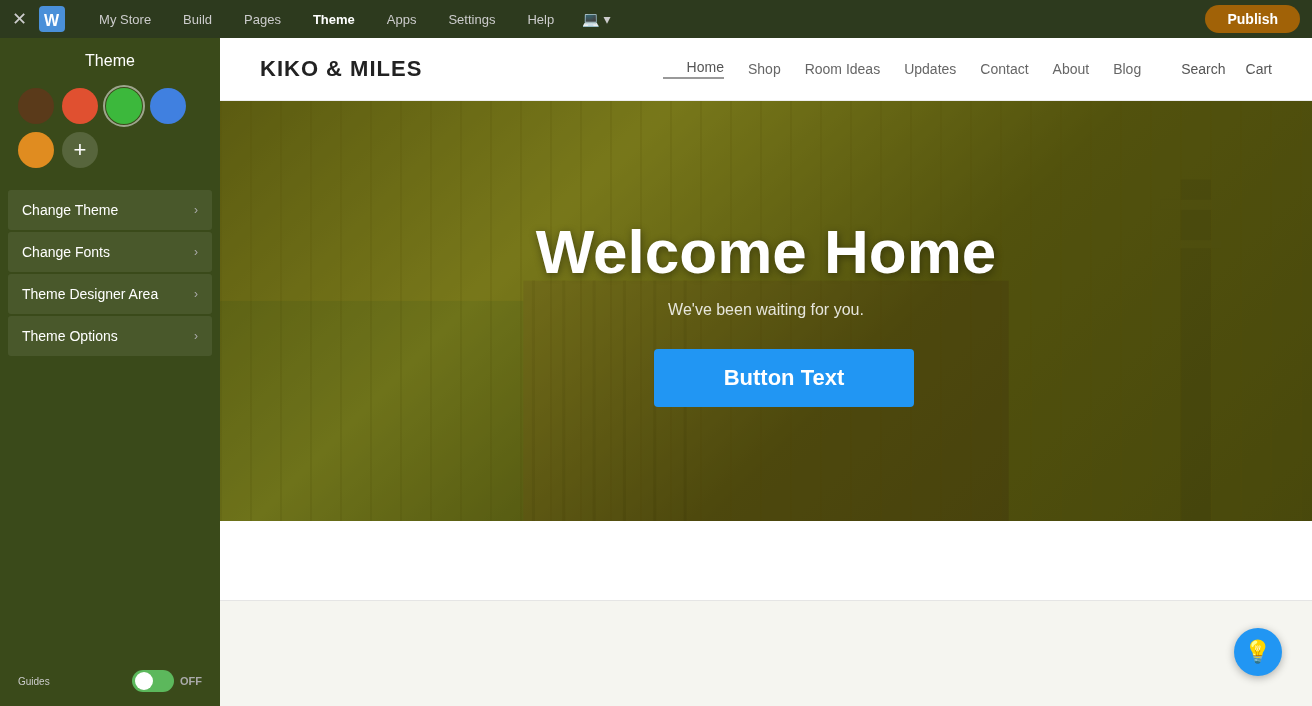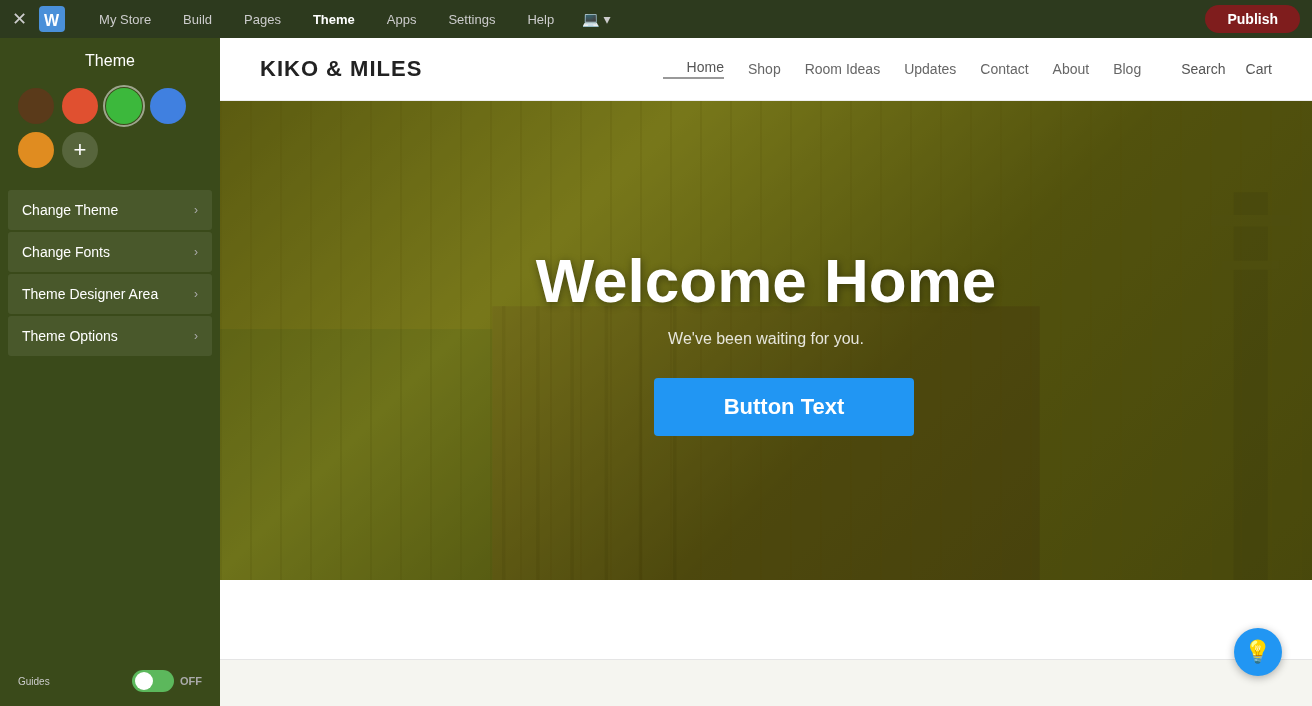--- a/index.html
+++ b/index.html
@@ -33,21 +33,21 @@
       padding: 0 14px;
       cursor: pointer;
       white-space: nowrap;
     }
     .top-nav-item.active {
       color: #fff;
       font-weight: bold;
     }
     .top-nav-spacer { flex: 1; }
     .top-nav-publish {
-      background: #7f1d1d;
+      background: #a16207;
       color: #fff;
       font-size: 14px;
       font-weight: bold;
       padding: 6px 22px;
       border: none;
       border-radius: 14px;
       cursor: pointer;
     }
     .top-nav-icon {
       color: #ccc;
@@ -230,21 +230,21 @@
     }
     .site-nav-action {
       font-size: 14px;
       color: #555;
       cursor: pointer;
     }
 
     
     .hero {
       position: relative;
-      height: 479px;
+      height: 420px;
       background: #6b6a1a;
       overflow: hidden;
       display: flex;
       align-items: center;
       justify-content: center;
       flex-direction: column;
     }
     .hero-bg {
       position: absolute;
       inset: 0;

